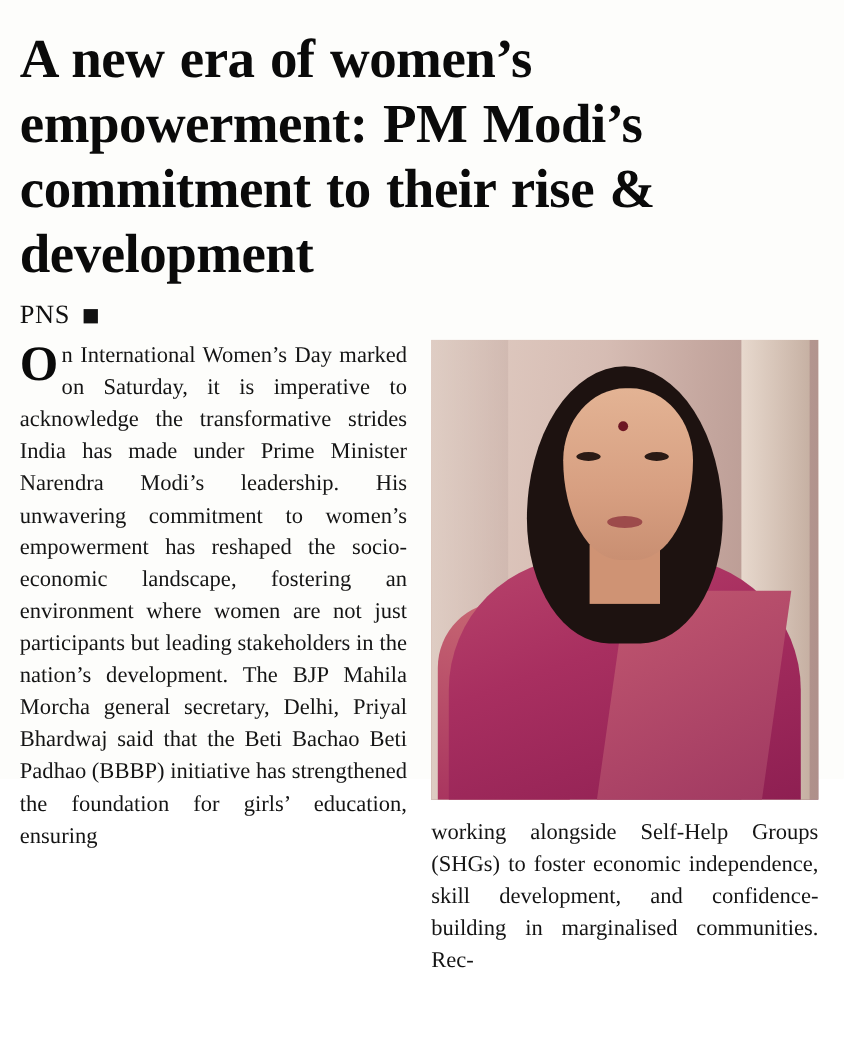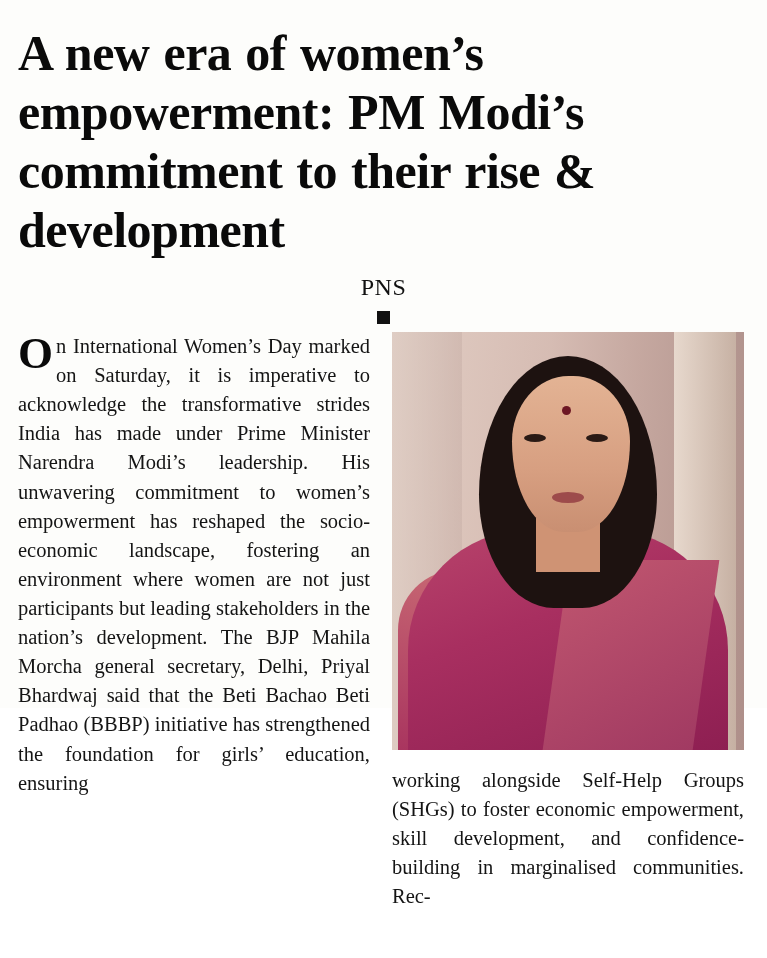--- a/index.html
+++ b/index.html
@@ -34,21 +34,20 @@
   }
   .byline {
     font-family: "Liberation Serif", serif;
     font-size: 24px;
     letter-spacing: 0.5px;
     color: #111111;
     margin: 6px 0 8px 0;
     display: flex;
     align-items: center;
     gap: 10px;
-    flex-direction: column;
   }
   .byline .sq {
     display: inline-block;
     width: 13px;
     height: 13px;
     background: #111111;
     margin: 0 2px;
   }
   .columns {
     display: flex;
@@ -228,17 +227,17 @@
         <div class="saree"></div>
         <div class="saree-drape"></div>
         <div class="hair"></div>
         <div class="neck"></div>
         <div class="face"></div>
         <div class="bindi"></div>
         <div class="eye-l"></div>
         <div class="eye-r"></div>
         <div class="lips"></div>
       </div>
-      <p class="body-text">working alongside Self-Help Groups (SHGs) to foster economic empowerment, skill development, and confidence-building in marginalised communities. Rec-</p>
+      <p class="body-text">working alongside Self-Help Groups (SHGs) to foster economic independence, skill development, and confidence-building in marginalised communities. Rec-</p>
     </div>
 
   </div>
 </div>
 
 </body></html>

